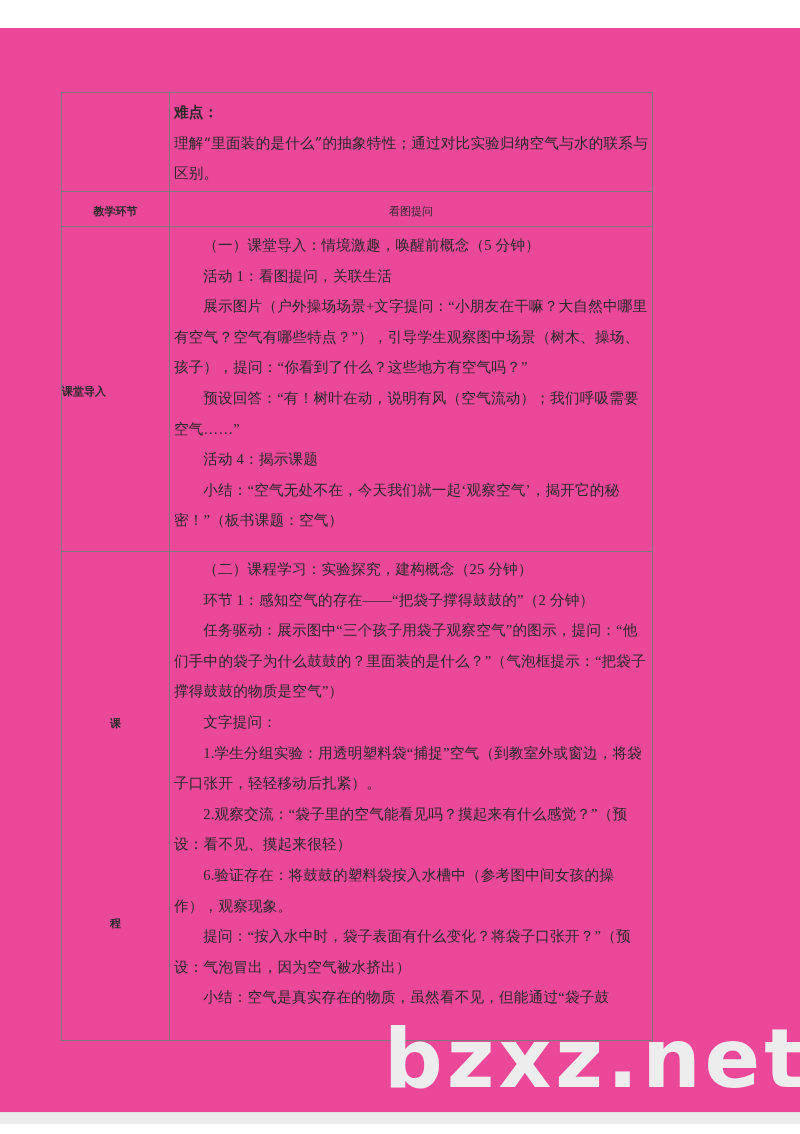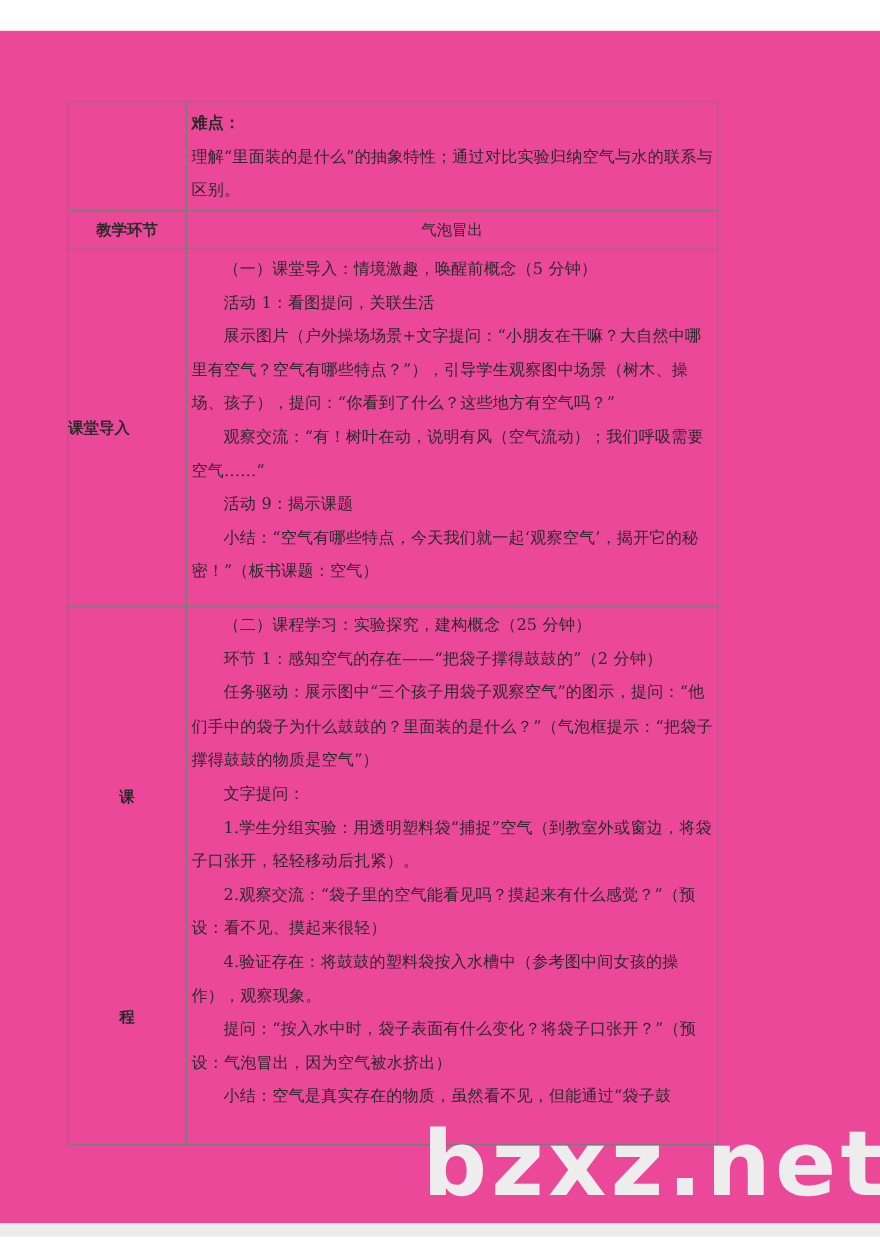--- a/index.html
+++ b/index.html
@@ -11,27 +11,27 @@
   .page-next { position: absolute; left: 0; top: 1124px; width: 800px; height: 10px; background: #fff; }
 
   table.lesson { position: absolute; left: 61px; top: 64px; width: 591px; border-collapse: collapse;
                  table-layout: fixed; }
   table.lesson td { border: 1.5px solid #7a7a7a; vertical-align: top; padding: 0; }
   col.c1 { width: 108px; }
   col.c2 { width: 483px; }
 
   .cell-text { font-size: 14.6px; line-height: 30.6px; padding: 0 4px 0 4px; letter-spacing: 0.2px; }
   .bold { font-family: "DejaVu Sans", "Liberation Sans", sans-serif; font-weight: bold; }
-  .indent { text-indent: 2em; }
+  .indent { text-indent: 2em; font-family: Liberation Serif, serif; }
   .p { margin: 0; }
 
   tr.r-difficult td { height: 98px; }
   tr.r-difficult .cell-text { padding-top: 4px; }
   tr.r-header td { height: 34px; vertical-align: middle; text-align: center; }
-  .hdr { font-family: "DejaVu Sans", "Liberation Sans", sans-serif; font-size: 14px; color: #2b2b2b; }
+  .hdr { font-family: "DejaVu Sans", "Liberation Sans", sans-serif; font-size: 11px; color: #2b2b2b; }
   .hdr.b { font-weight: bold; }
   tr.r-intro td { height: 324px; }
   tr.r-intro td.label { vertical-align: middle; text-align: left; }
   tr.r-intro .cell-text { padding-top: 3px; }
   tr.r-course td { height: 488px; }
   tr.r-course .cell-text { padding-top: 2px; }
   td.label-course { position: relative; }
   .vlabel { position: absolute; left: 0; width: 100%; text-align: center; }
 
   .watermark { position: absolute; left: 384px; top: 990px; font-family: "DejaVu Sans", "Liberation Sans", sans-serif;
@@ -53,53 +53,53 @@
       <td>
         <div class="cell-text">
           <p class="p bold">难点：</p>
           <p class="p">理解“里面装的是什么”的抽象特性；通过对比实验归纳空气与水的联系与区别。</p>
         </div>
       </td>
     </tr>
 
     <tr class="r-header">
       <td><span class="hdr b">教学环节</span></td>
-      <td><span class="hdr">气泡冒出</span></td>
+      <td><span class="hdr">看图提问</span></td>
     </tr>
 
     <tr class="r-intro">
       <td class="label">
         <span class="hdr b">课堂导入</span>
       </td>
       <td>
         <div class="cell-text">
           <p class="p indent">（一）课堂导入：情境激趣，唤醒前概念（5 分钟）</p>
           <p class="p indent">活动 1：看图提问，关联生活</p>
           <p class="p indent">展示图片（户外操场场景+文字提问：“小朋友在干嘛？大自然中哪里有空气？空气有哪些特点？”），引导学生观察图中场景（树木、操场、孩子），提问：“你看到了什么？这些地方有空气吗？”</p>
-          <p class="p indent">观察交流：“有！树叶在动，说明有风（空气流动）；我们呼吸需要空气……”</p>
-          <p class="p indent">活动 9：揭示课题</p>
-          <p class="p indent">小结：“空气有哪些特点，今天我们就一起‘观察空气’，揭开它的秘密！”（板书课题：空气）</p>
+          <p class="p indent">预设回答：“有！树叶在动，说明有风（空气流动）；我们呼吸需要空气……”</p>
+          <p class="p indent">活动 4：揭示课题</p>
+          <p class="p indent">小结：“空气无处不在，今天我们就一起‘观察空气’，揭开它的秘密！”（板书课题：空气）</p>
         </div>
       </td>
     </tr>
 
     <tr class="r-course">
       <td class="label-course">
         <span class="vlabel hdr b" style="top:164px;">课</span>
         <span class="vlabel hdr b" style="top:364px;">程</span>
       </td>
       <td>
         <div class="cell-text">
           <p class="p indent">（二）课程学习：实验探究，建构概念（25 分钟）</p>
           <p class="p indent">环节 1：感知空气的存在——“把袋子撑得鼓鼓的”（2 分钟）</p>
           <p class="p indent">任务驱动：展示图中“三个孩子用袋子观察空气”的图示，提问：“他们手中的袋子为什么鼓鼓的？里面装的是什么？”（气泡框提示：“把袋子撑得鼓鼓的物质是空气”）</p>
           <p class="p indent">文字提问：</p>
           <p class="p indent">1.学生分组实验：用透明塑料袋“捕捉”空气（到教室外或窗边，将袋子口张开，轻轻移动后扎紧）。</p>
           <p class="p indent">2.观察交流：“袋子里的空气能看见吗？摸起来有什么感觉？”（预设：看不见、摸起来很轻）</p>
-          <p class="p indent">4.验证存在：将鼓鼓的塑料袋按入水槽中（参考图中间女孩的操作），观察现象。</p>
+          <p class="p indent">6.验证存在：将鼓鼓的塑料袋按入水槽中（参考图中间女孩的操作），观察现象。</p>
           <p class="p indent">提问：“按入水中时，袋子表面有什么变化？将袋子口张开？”（预设：气泡冒出，因为空气被水挤出）</p>
           <p class="p indent">小结：空气是真实存在的物质，虽然看不见，但能通过“袋子鼓</p>
         </div>
       </td>
     </tr>
   </tbody>
     </table>
 
   <div class="watermark">bzxz.net</div>
 </div>

